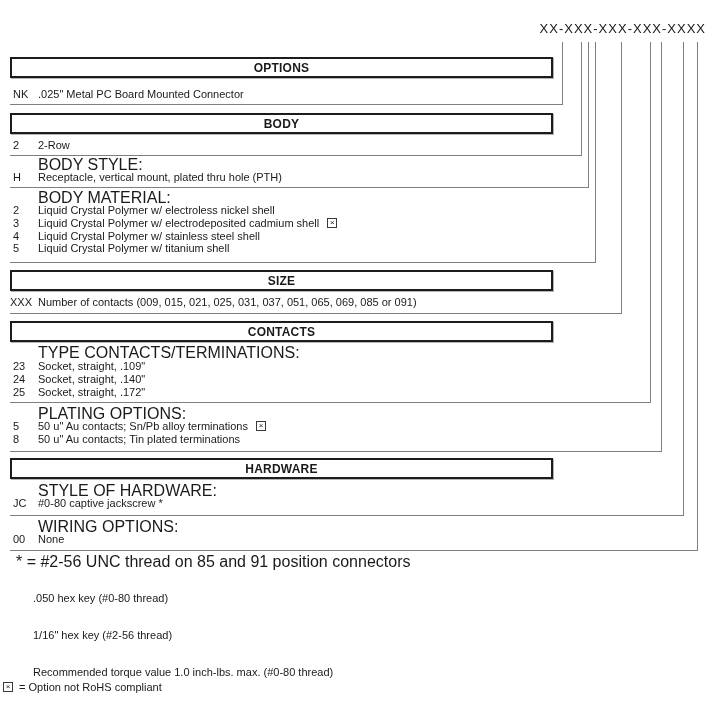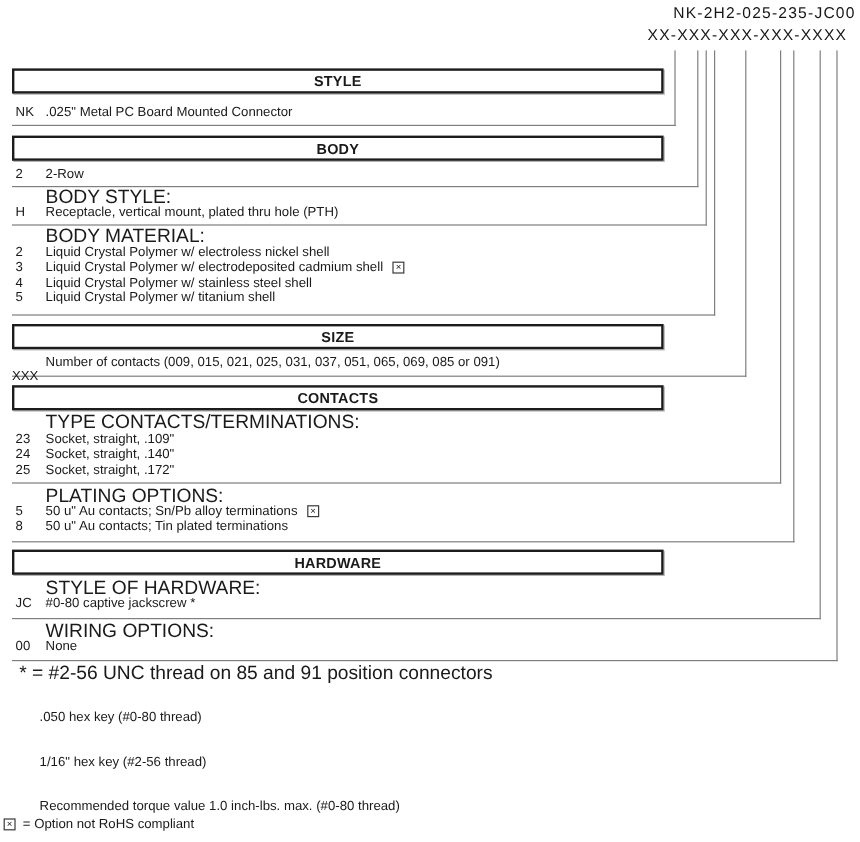--- a/index.html
+++ b/index.html
@@ -14,53 +14,52 @@
   .bracket{position:absolute;border-right:1px solid #7f7f7f;border-bottom:1px solid #7f7f7f;pointer-events:none;}
   .hbox{
     position:absolute;left:10px;width:543px;height:21px;box-sizing:border-box;
     border:2px solid #1c1c1c;box-shadow:1px 1px 0 #b3b3b3;background:#fff;
     display:flex;align-items:center;justify-content:center;
   }
   .hbox .title{font-weight:bold;font-size:12px;letter-spacing:0.2px;}
   .row{position:absolute;left:13px;display:flex;font-size:11px;line-height:12px;white-space:pre;}
   .row .code{width:25px;flex:none;}
   .row.size-row{left:10px;}
-  .row.size-row .code{width:28px;margin-top:12px;}
+  .row.size-row .code{width:28px;}
   .heading{position:absolute;left:38px;font-size:16px;line-height:12px;white-space:pre;}
   .rohs{
     display:inline-block;box-sizing:border-box;width:10px;height:10px;margin-left:8px;
     border:1px solid #3a3a3a;font-size:8px;line-height:8px;text-align:center;
     vertical-align:-1px;color:#222;flex:none;align-self:center;white-space:normal;
   }
   .fn-star{position:absolute;left:16px;top:556px;font-size:16px;line-height:12px;white-space:pre;}
   .fn-lines{position:absolute;left:33px;top:568px;font-size:11px;white-space:pre;}
   .fn-lines .fn-line{line-height:12.9px;}
   .legend{position:absolute;left:3px;top:681px;font-size:11px;line-height:12px;display:flex;align-items:center;}
   .legend .rohs{margin-left:0;margin-right:6px;}
 </style>
 </head>
 <body>
 
 <div class="page">
 
-  <div class="pn pn1">NK-2H2-025-235-JC00</div>
   <div class="pn pn2">XX-XXX-XXX-XXX-XXXX</div>
 
   <div class="bracket" style="left:10px;top:42px;width:552px;height:62px;"></div>
   <div class="bracket" style="left:10px;top:42px;width:571px;height:113px;"></div>
   <div class="bracket" style="left:10px;top:42px;width:578px;height:145px;"></div>
   <div class="bracket" style="left:10px;top:42px;width:585px;height:220px;"></div>
   <div class="bracket" style="left:10px;top:42px;width:611px;height:271px;"></div>
   <div class="bracket" style="left:10px;top:42px;width:640px;height:360px;"></div>
   <div class="bracket" style="left:10px;top:42px;width:651px;height:409px;"></div>
   <div class="bracket" style="left:10px;top:42px;width:673px;height:473px;"></div>
   <div class="bracket" style="left:10px;top:42px;width:687px;height:508px;"></div>
 
   <div class="hbox" style="top:57px;">
-    <span class="title">STYLE</span>
+    <span class="title">OPTIONS</span>
   </div>
   <div class="row" style="top:88px;">
     <span class="code">NK</span>
     <span class="desc">.025" Metal PC Board Mounted Connector</span>
   </div>
 
   <div class="hbox" style="top:113px;">
     <span class="title">BODY</span>
   </div>
   <div class="row" style="top:139px;">

